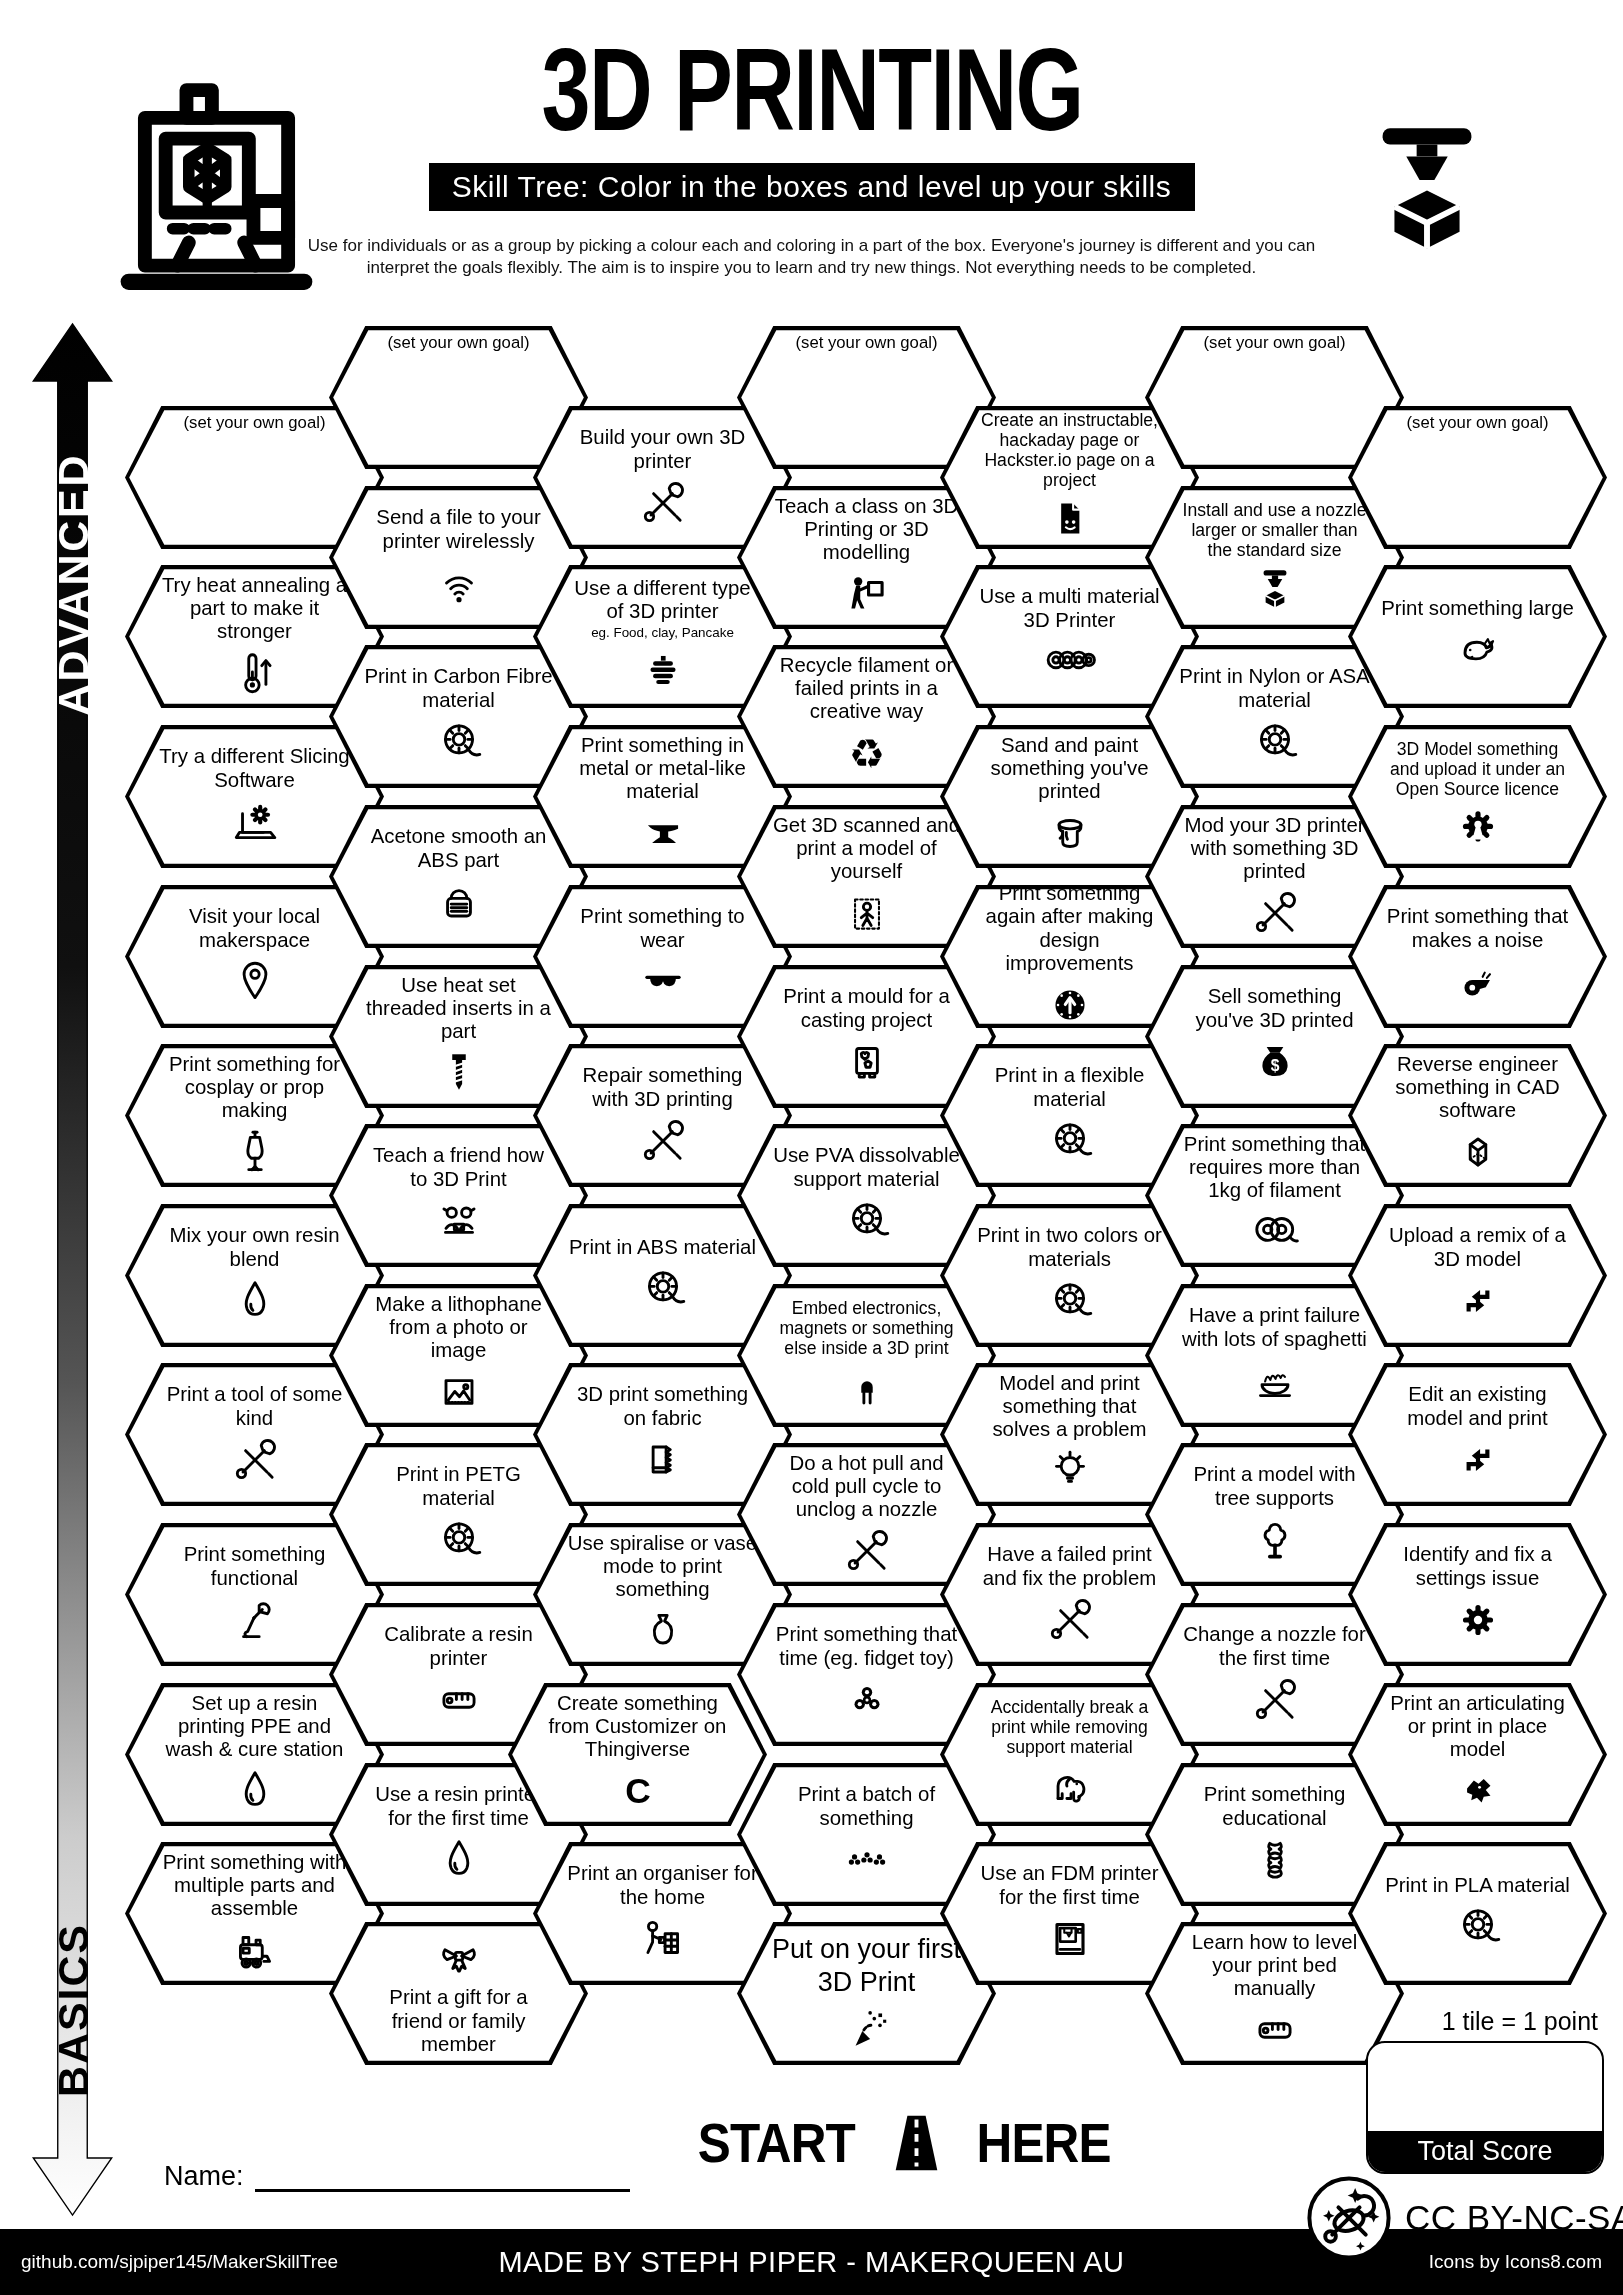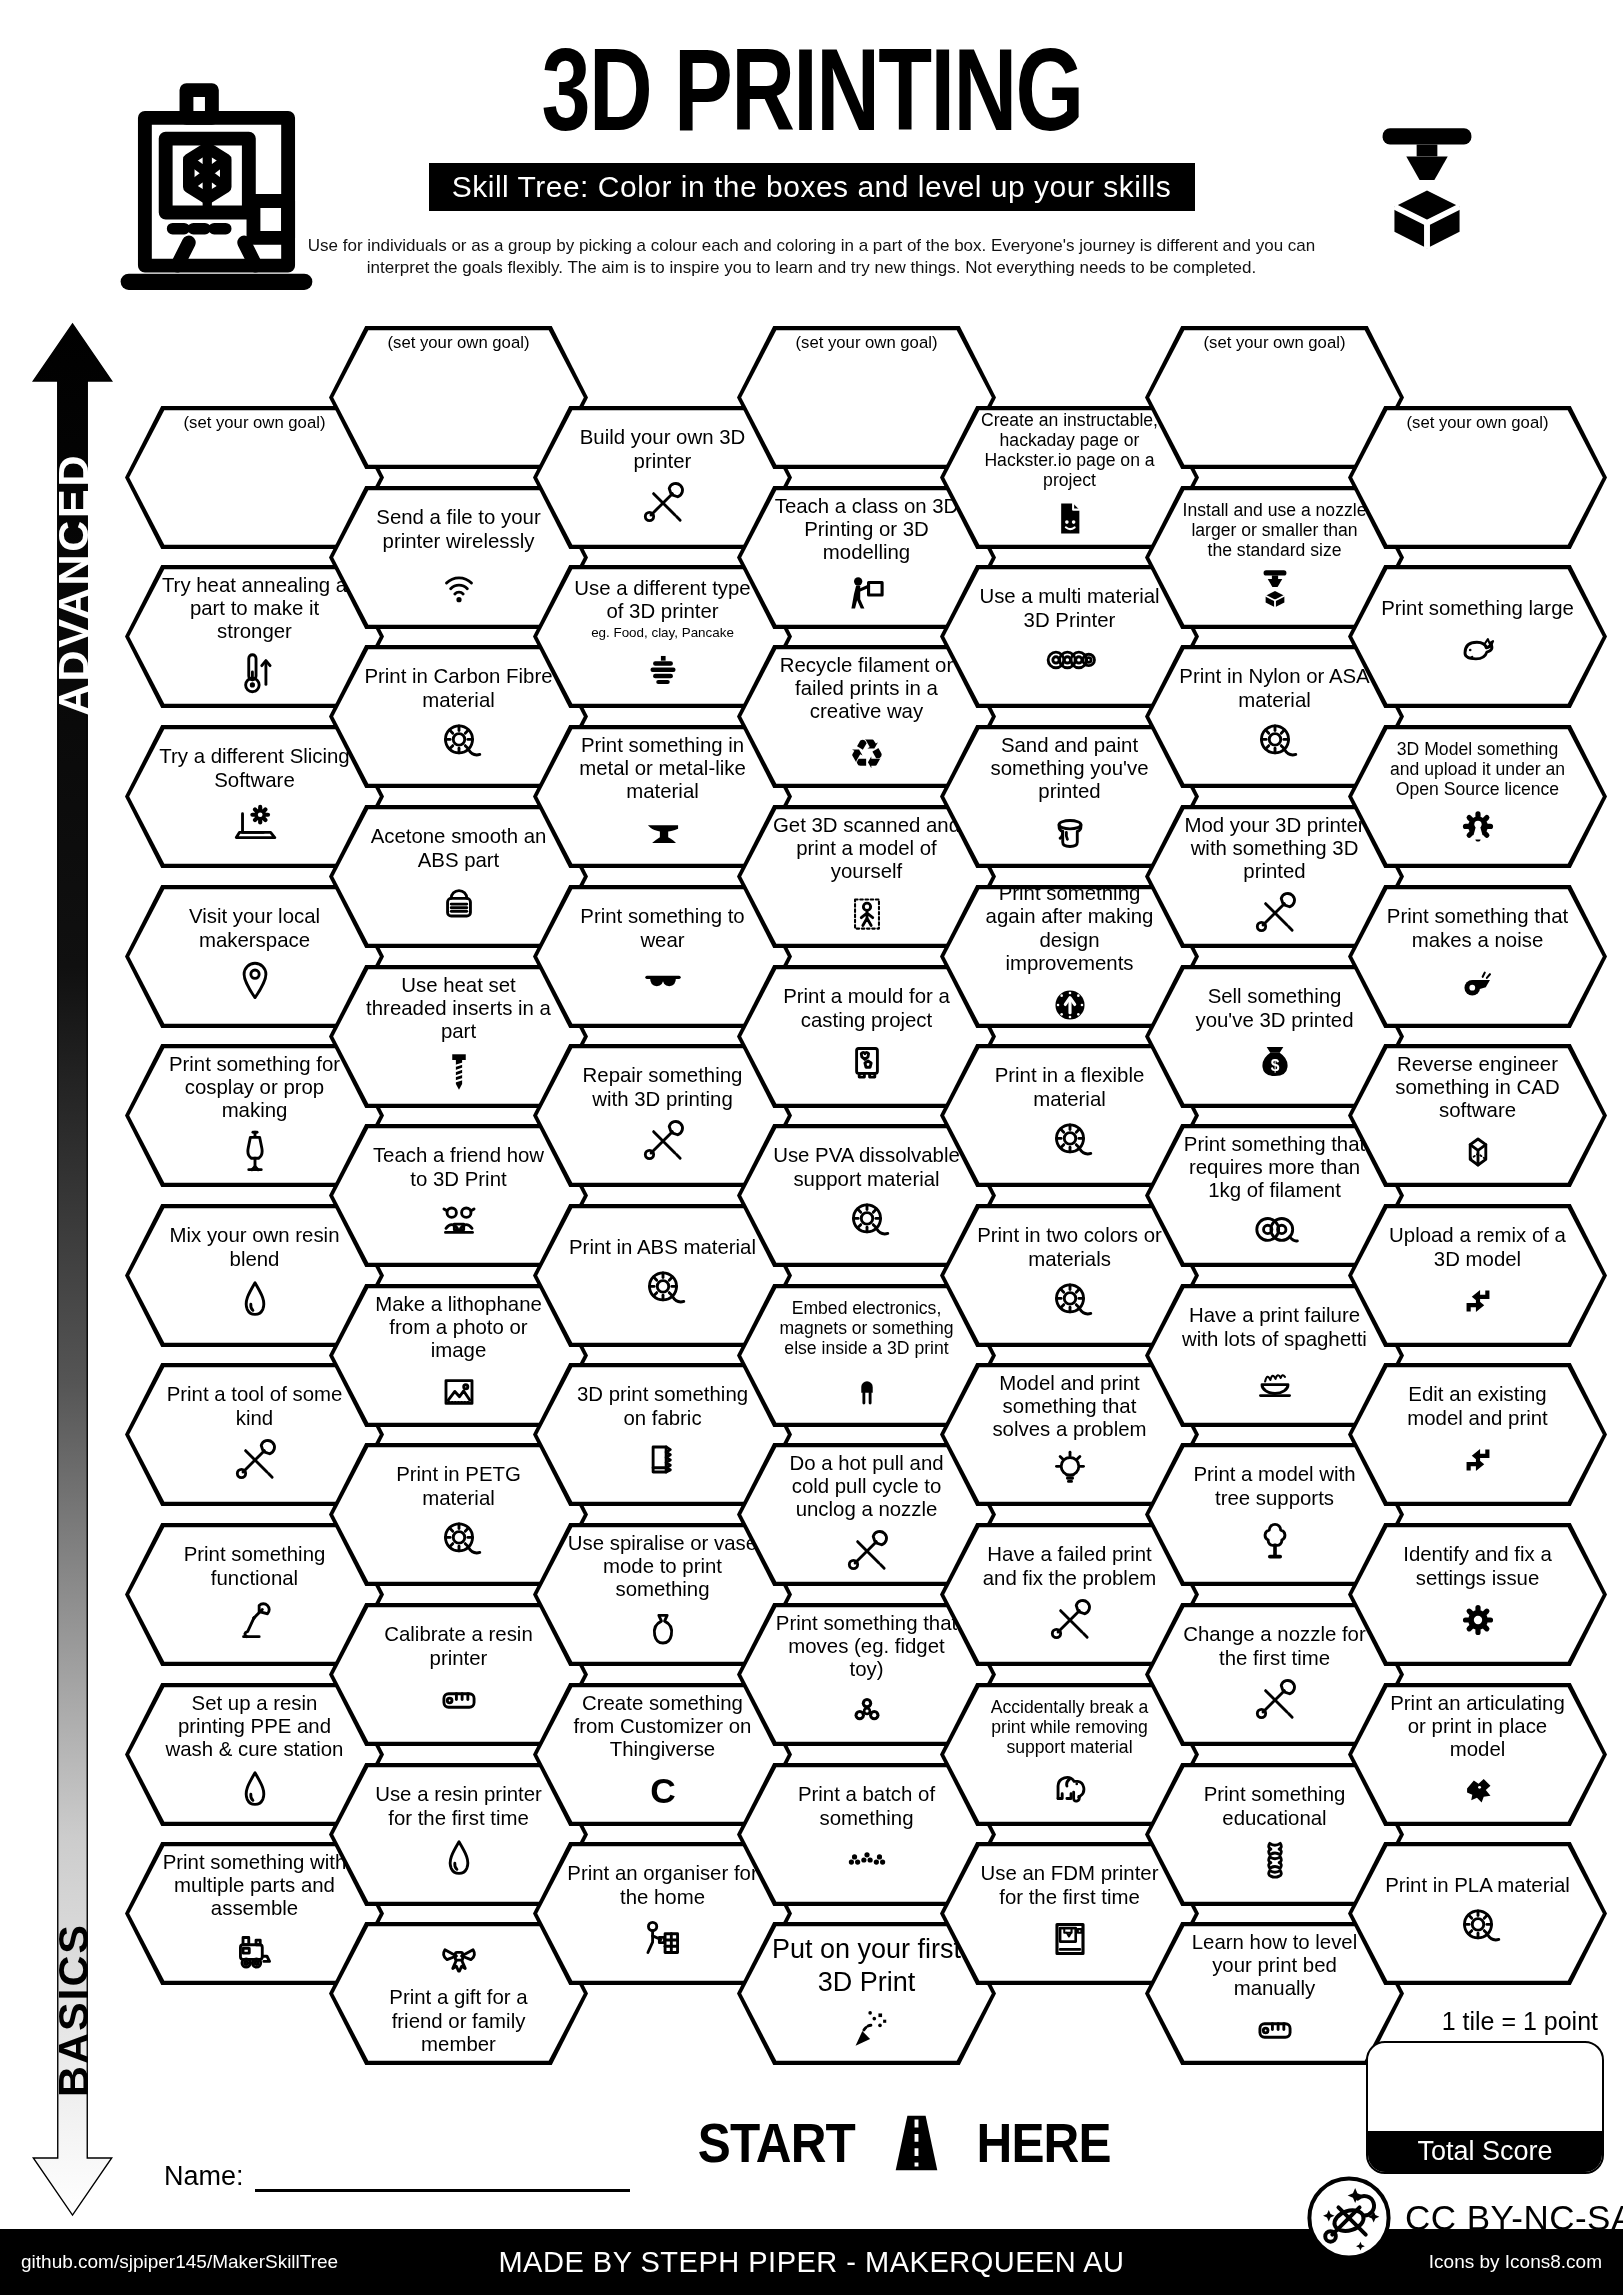--- a/index.html
+++ b/index.html
@@ -621,21 +621,21 @@
           <div class="hex-label">Use spiralise or vase mode to print something</div>
           <div class="icon-wrap">
             <svg viewBox="0 0 100 100">
               <g fill="none" stroke="#000" stroke-width="5.5" stroke-linecap="round" stroke-linejoin="round">
                 <path d="M42 20 h16 l-5 11 q17 8 13 27 q-3 15 -16 15 t-16 -15 q-4 -19 13 -27 z"></path>
               </g>
             </svg>
           </div>
         </div>
       </div>
-      <div class="hex" style="left: 533px; top: 1683px;">
+      <div class="hex" style="left: 508px; top: 1683px;">
         <div class="hex-border"></div>
         <div class="hex-fill"></div>
         <div class="hex-content">
           <div class="hex-label">Create something from Customizer on Thingiverse</div>
           <div class="icon-wrap">
             <svg viewBox="0 0 100 100">
               <g fill="none" stroke="#000" stroke-width="5.5" stroke-linecap="round" stroke-linejoin="round">
                 <text x="50" y="74" font-size="68" font-weight="bold" text-anchor="middle" fill="#000" stroke="none" font-family="Liberation Sans,sans-serif">C</text>
               </g>
             </svg>
@@ -790,21 +790,21 @@
                 <path d="M62 22 a13 13 0 1 1 16 16 l-9 -3 -4 -4 z"></path>
               </g>
             </svg>
           </div>
         </div>
       </div>
       <div class="hex" style="left: 737px; top: 1603px;">
         <div class="hex-border"></div>
         <div class="hex-fill"></div>
         <div class="hex-content">
-          <div class="hex-label">Print something that moves (eg. fidget toy)</div>
+          <div class="hex-label">Print something that time (eg. fidget toy)</div>
           <div class="icon-wrap">
             <svg viewBox="0 0 100 100">
               <g fill="none" stroke="#000" stroke-width="5.5" stroke-linecap="round" stroke-linejoin="round">
                 <g fill="#000" stroke="none">
                   <circle cx="50" cy="35" r="10"></circle>
                   <circle cx="36" cy="58" r="10"></circle>
                   <circle cx="64" cy="58" r="10"></circle>
                   <circle cx="50" cy="50" r="8"></circle>
                   <circle cx="50" cy="35" r="4" fill="#fff"></circle>
                   <circle cx="36" cy="58" r="4" fill="#fff"></circle>

